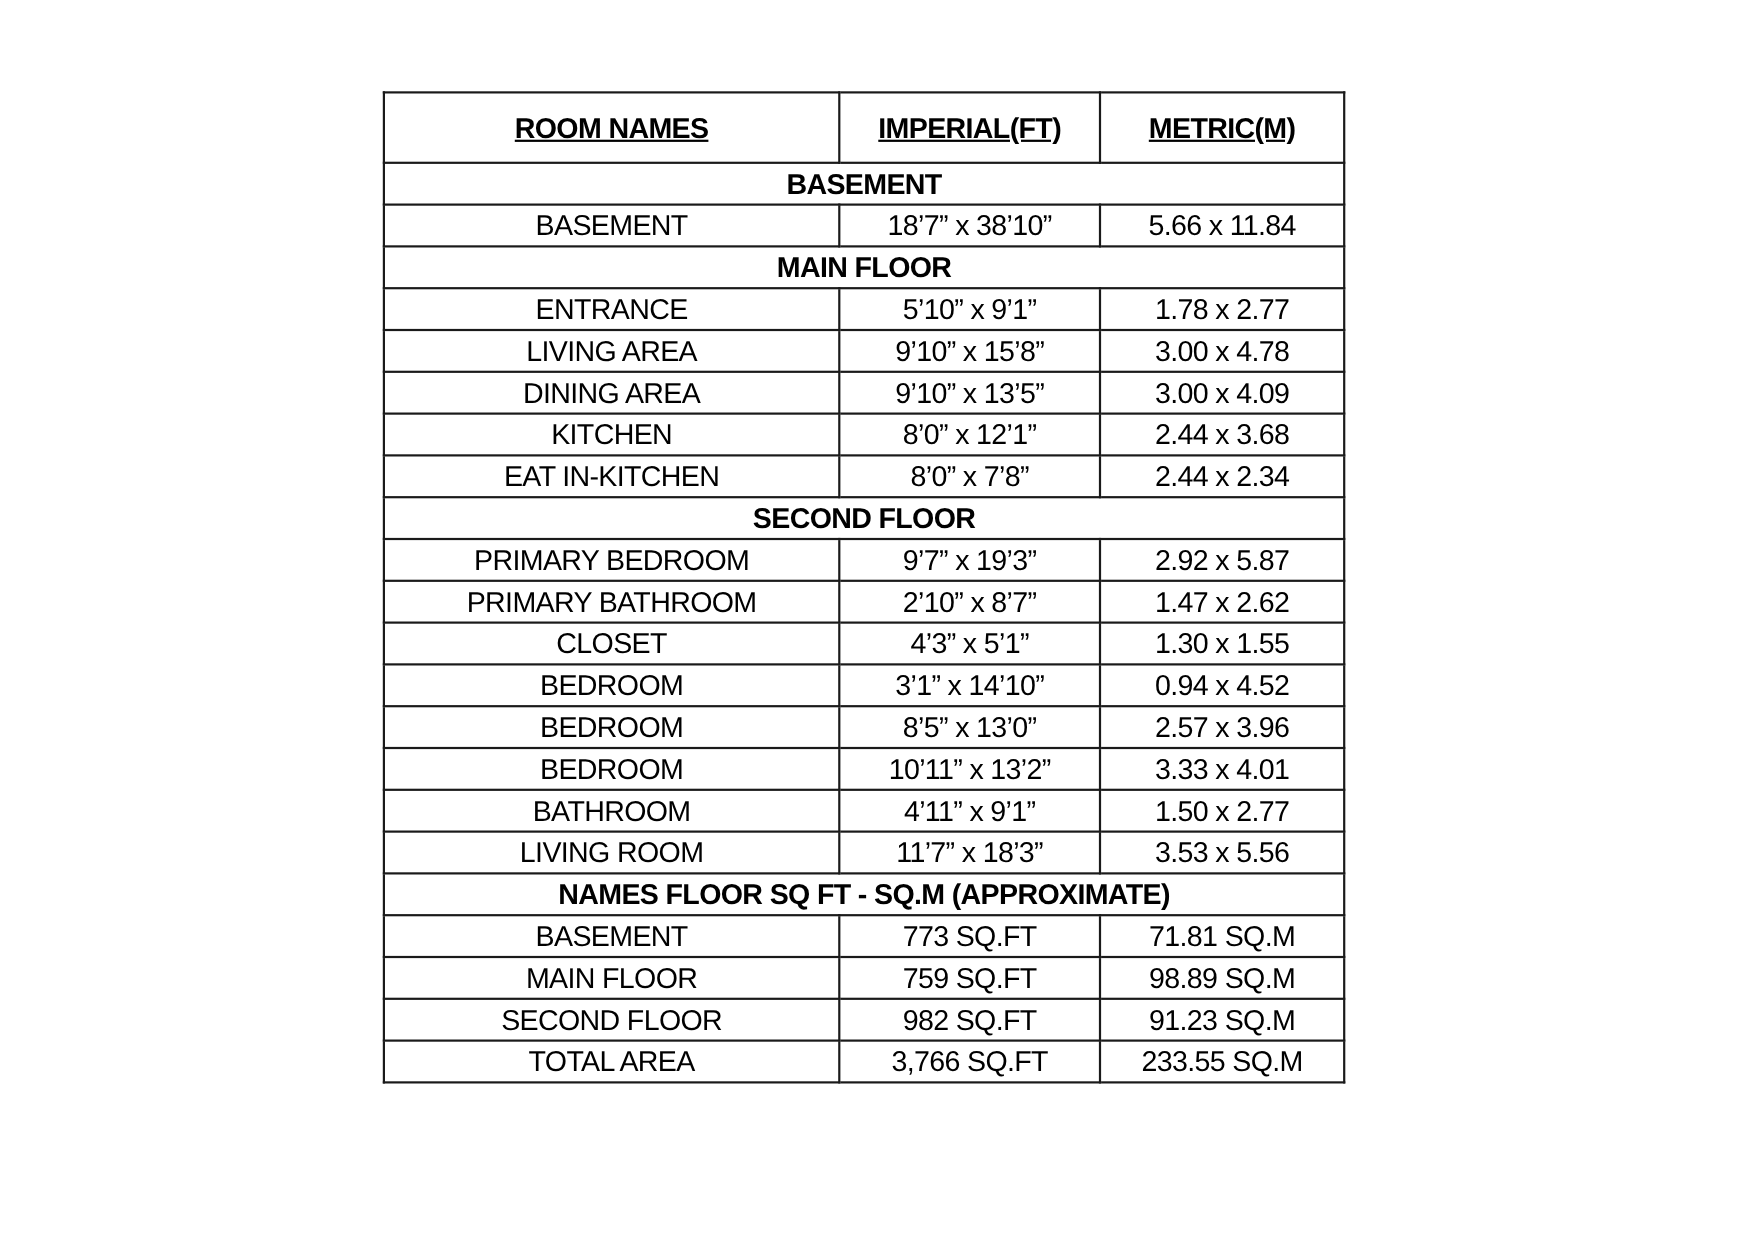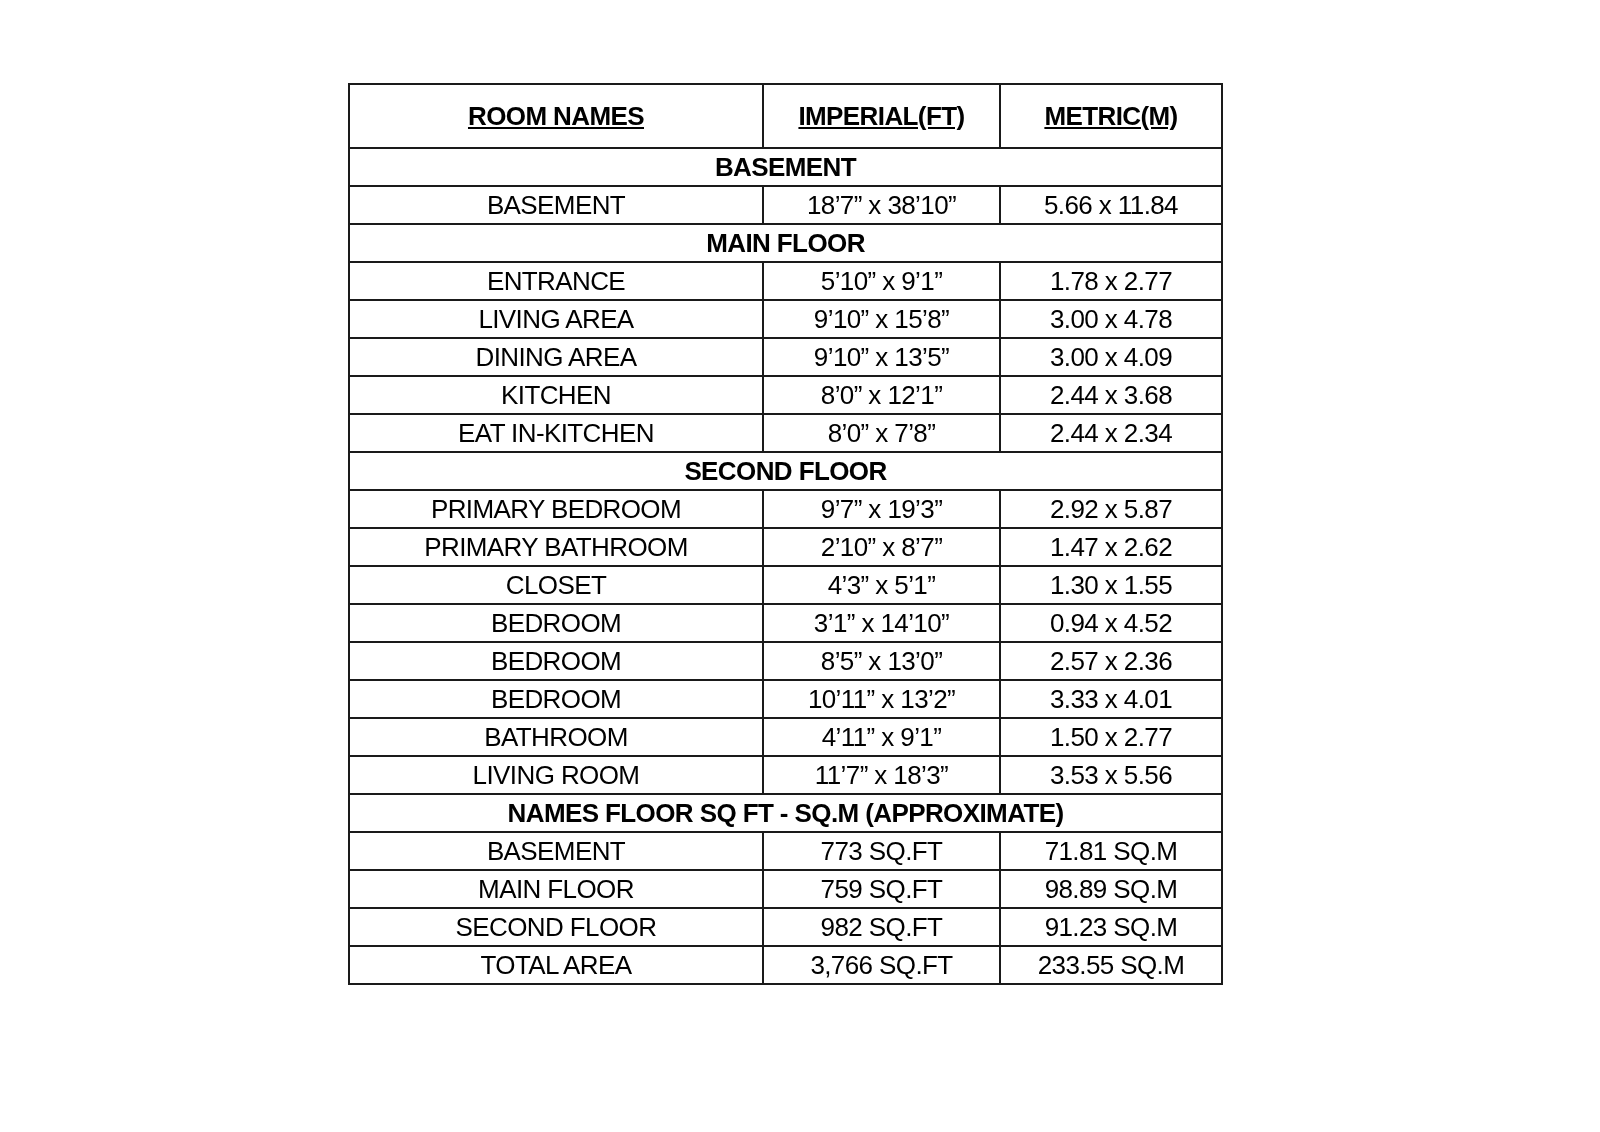--- a/index.html
+++ b/index.html
@@ -122,21 +122,21 @@
         <td>1.30 x 1.55</td>
       </tr>
       <tr class="data-row">
         <td>BEDROOM</td>
         <td>3’1” x 14’10”</td>
         <td>0.94 x 4.52</td>
       </tr>
       <tr class="data-row">
         <td>BEDROOM</td>
         <td>8’5” x 13’0”</td>
-        <td>2.57 x 2.36</td>
+        <td>2.57 x 3.96</td>
       </tr>
       <tr class="data-row">
         <td>BEDROOM</td>
         <td>10’11” x 13’2”</td>
         <td>3.33 x 4.01</td>
       </tr>
       <tr class="data-row">
         <td>BATHROOM</td>
         <td>4’11” x 9’1”</td>
         <td>1.50 x 2.77</td>

